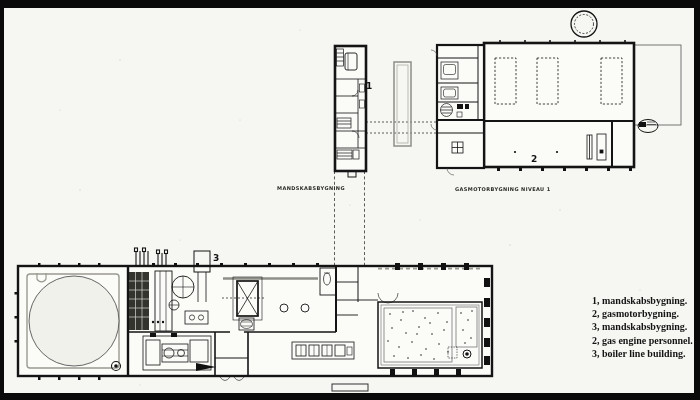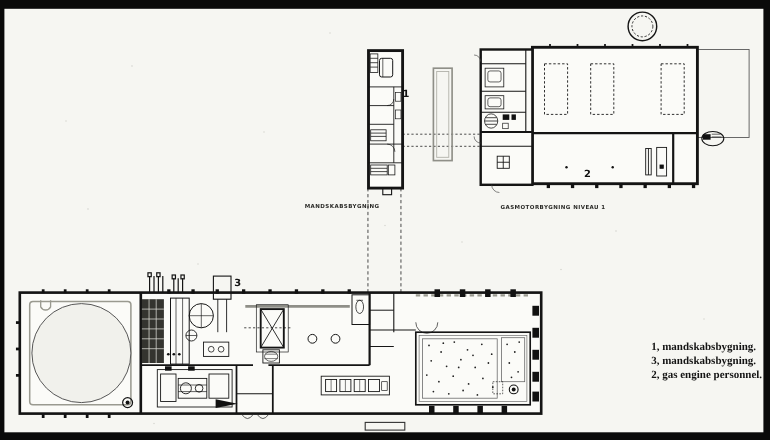--- a/index.html
+++ b/index.html
@@ -15,21 +15,21 @@
   .lbl{
     position:absolute;font-family:"DejaVu Sans",sans-serif;
     font-size:5px;font-weight:bold;letter-spacing:.4px;color:#2b2b28;
     white-space:nowrap;
   }
   .num{
     position:absolute;font-family:"DejaVu Sans",sans-serif;
     font-size:9px;font-weight:bold;color:#111;line-height:9px;
   }
   .legend{
-    position:absolute;left:592px;top:309px;width:100px;
+    position:absolute;left:592px;top:294px;width:100px;
     font-family:"Liberation Serif",serif;font-size:10px;font-weight:bold;
     color:#141414;line-height:13.2px;white-space:nowrap;
   }
 </style>
 </head>
 <body>
 
 <div id="canvas">
   <div id="paper"></div>
 
@@ -411,16 +411,18 @@
 
   <div class="num" style="left:366px;top:82px">1</div>
   <div class="num" style="left:531px;top:155px">2</div>
   <div class="num" style="left:213px;top:254px">3</div>
 
   <div class="lbl" style="left:277px;top:185px">MANDSKABSBYGNING</div>
   <div class="lbl" style="left:455px;top:186px">GASMOTORBYGNING NIVEAU 1</div>
 
   <div class="legend">
     <div>1, mandskabsbygning.</div>
+    <div>2, gasmotorbygning.</div>
     <div>3, mandskabsbygning.</div>
     <div>2, gas engine personnel.</div>
+    <div>3, boiler line building.</div>
   </div>
 </div>
 
 </body></html>

